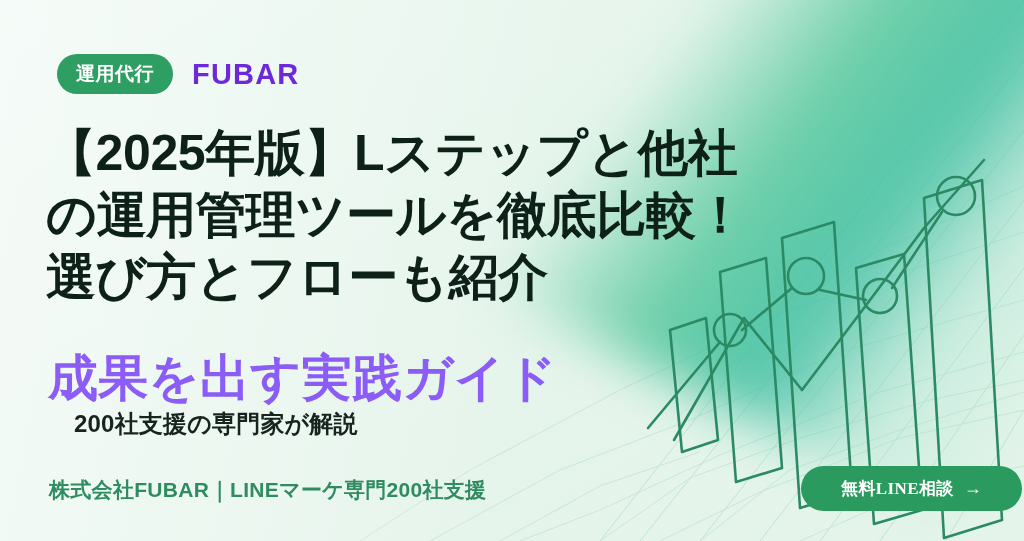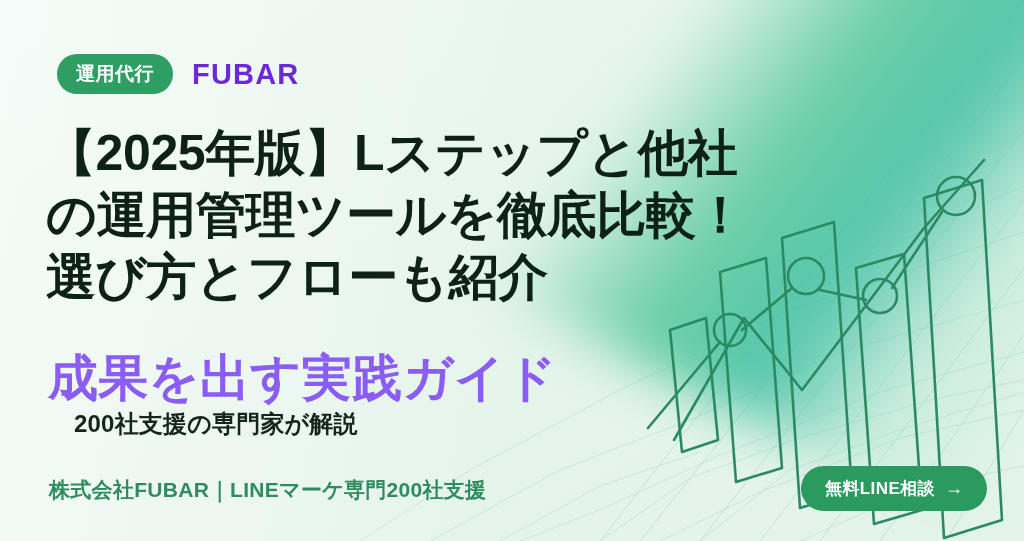--- a/index.html
+++ b/index.html
@@ -164,26 +164,26 @@
 
   .cta-button {
     position: absolute;
     left: 801px;
     top: 466px;
     display: inline-flex;
     align-items: center;
     justify-content: center;
     gap: 10px;
     height: 45px;
-    padding: 0 24px;
+    padding: 0 40px;
     border: none;
     border-radius: 23px;
     background: #2b9a5f;
     color: #ffffff;
-    font-family: Liberation Sans, sans-serif;
+    font-family: Liberation Serif, serif;
     font-size: 17px;
     font-weight: bold;
     letter-spacing: 0.4px;
     white-space: nowrap;
     cursor: pointer;
   }
 
   .cta-label { color: #ffffff; }
   .cta-arrow { color: #ffffff; font-size: 18px; font-weight: normal; }
 </style>

